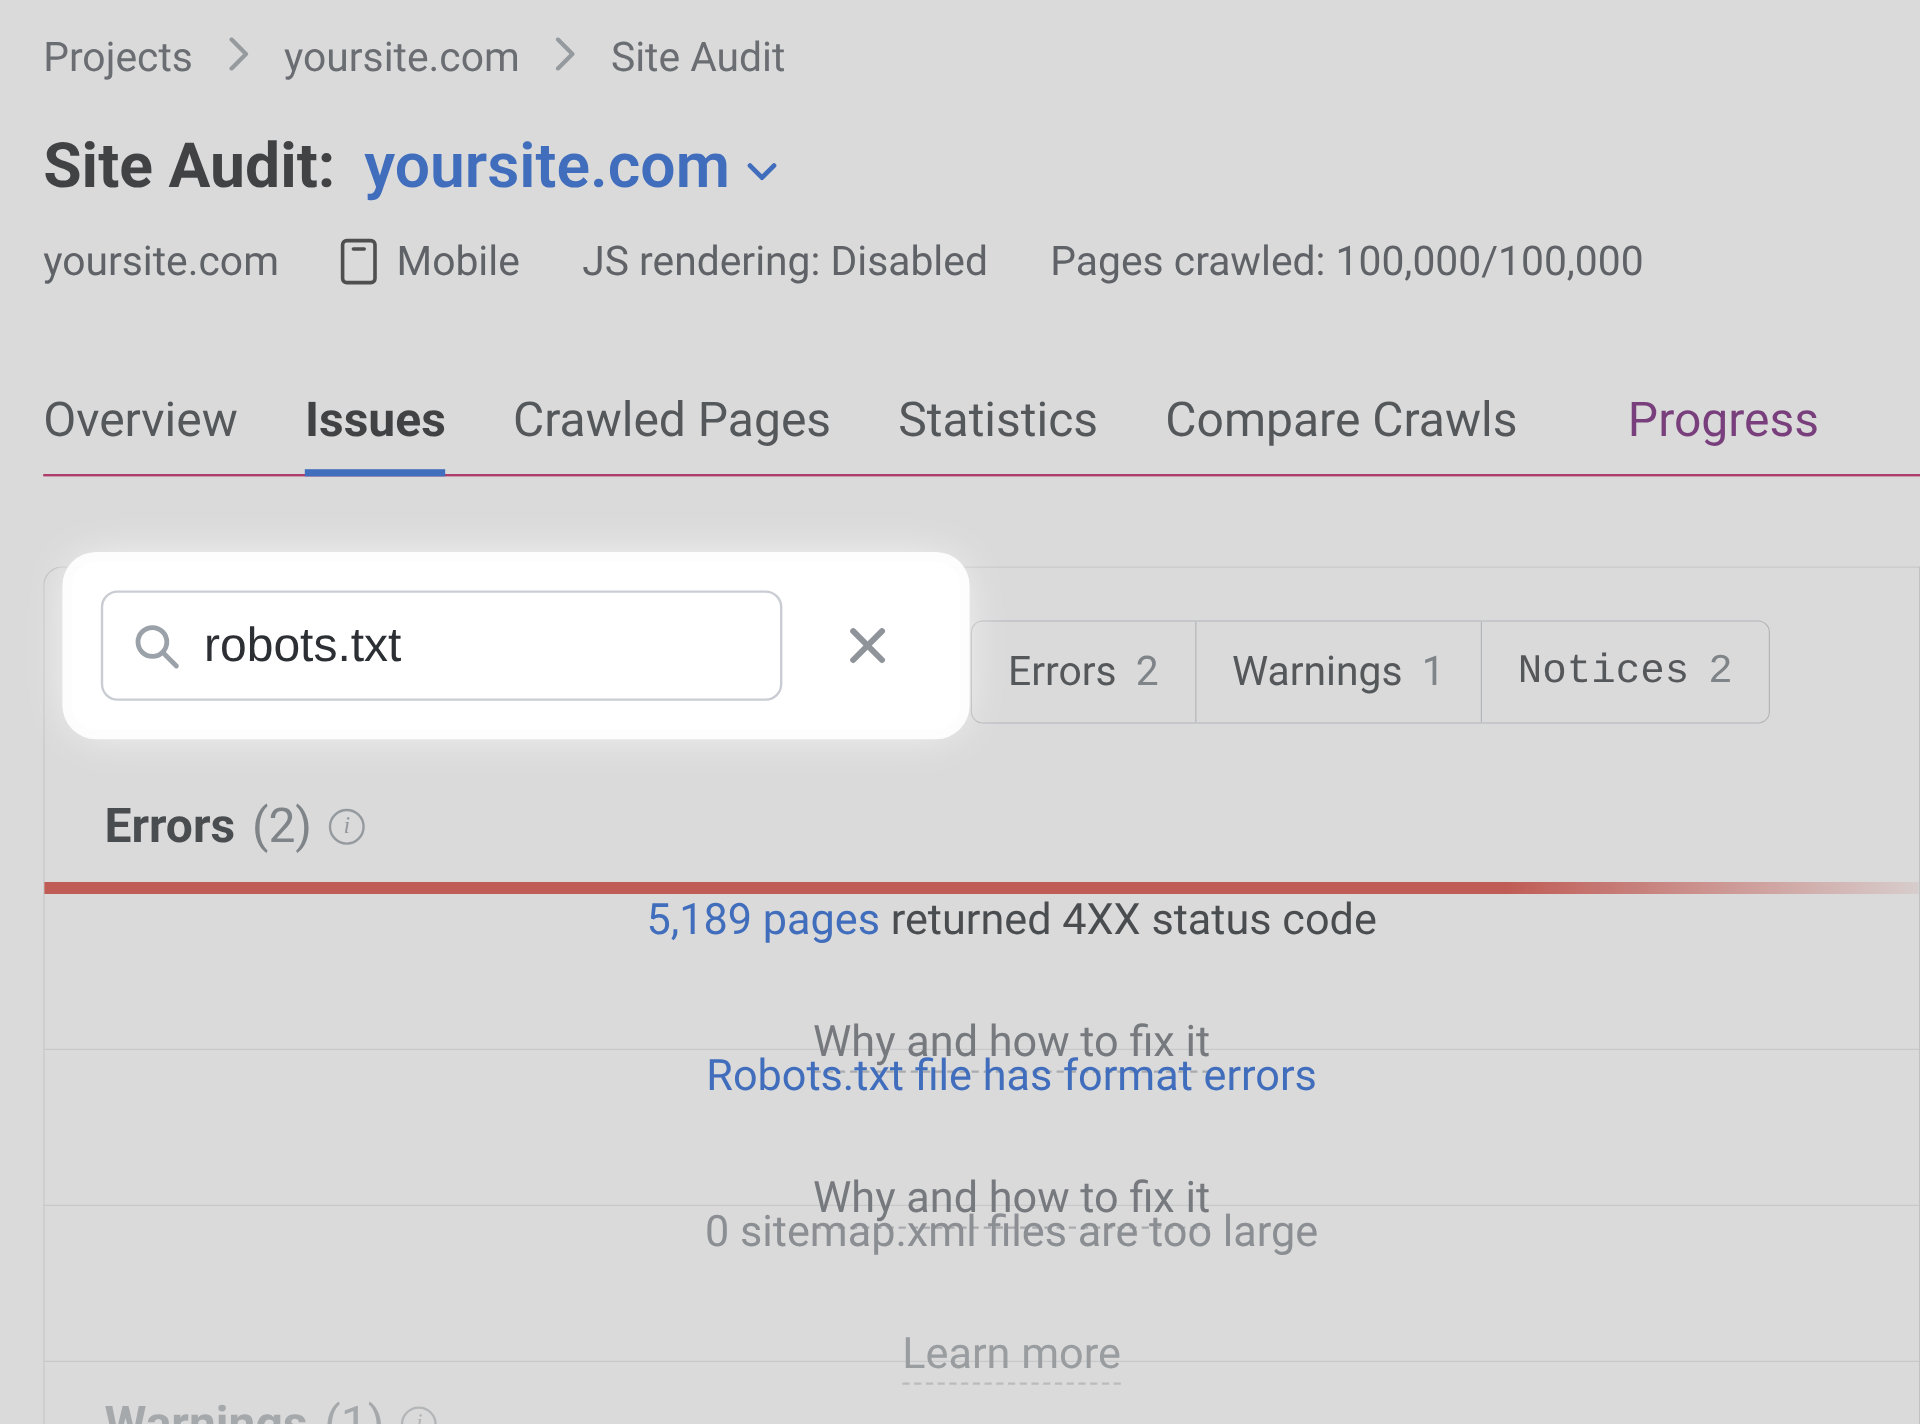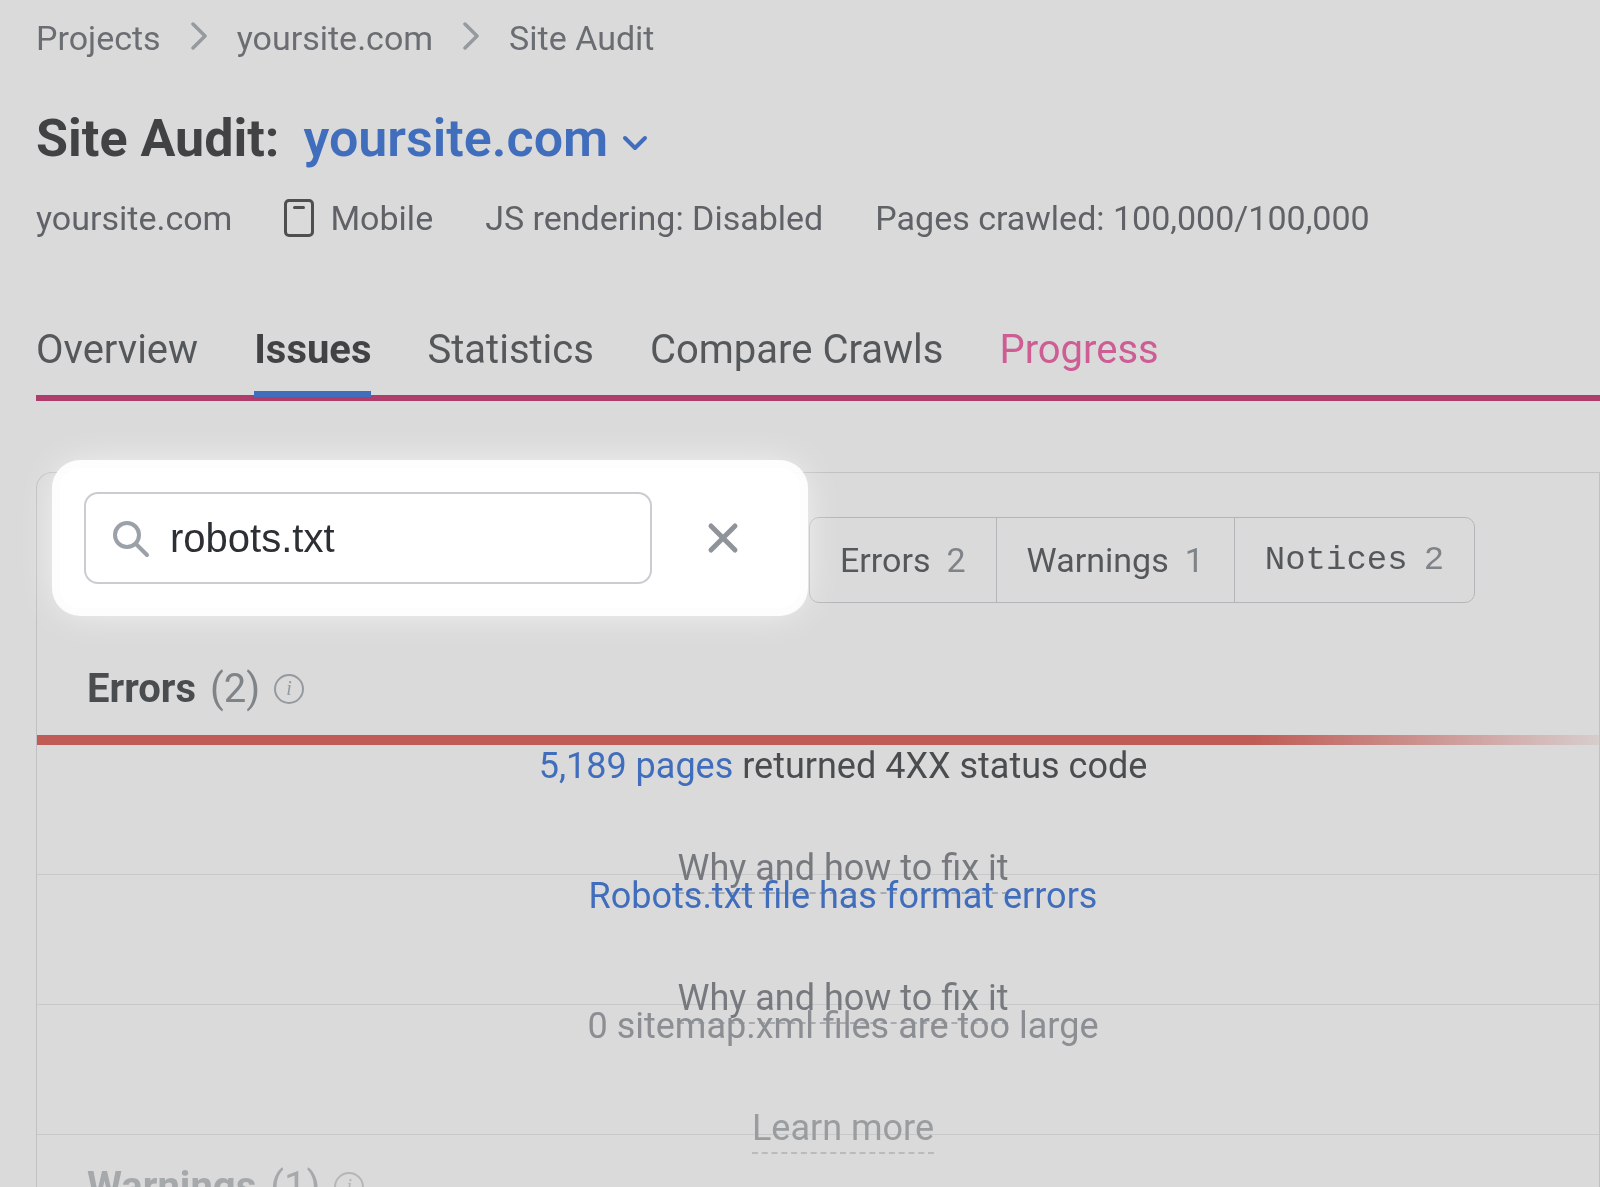--- a/index.html
+++ b/index.html
@@ -13,41 +13,41 @@
     left: 60px; top: 468px; width: 740px; height: 140px;
     background: #fff;
     border-radius: 20px;
     box-shadow: 0 0 0 8px rgba(255,255,255,0.9), 0 0 40px rgba(255,255,255,0.9);
     z-index: 60;
     padding: 22px 24px;
     display:flex; align-items:center;
   }
 
   
-  .breadcrumb { position:absolute; left:36px; top:18px; display:flex; align-items:center; gap:28px; font-size:34px; color:#5a5f66; }
+  .breadcrumb { position:absolute; left:36px; top:28px; display:flex; align-items:center; gap:28px; font-size:34px; color:#5a5f66; }
   .crumb-sep { color:#9aa1a8; }
 
   
   .titlebar { position:absolute; left:36px; top:108px; display:flex; align-items:flex-start; gap:24px; }
   .title-strong { font-size:52px; font-weight:700; color:#1c1f23; }
   .title-domain { font-size:52px; font-weight:600; color:#1e5fd4; display:flex; align-items:center; gap:14px;}
   .chev-down { width:26px; height:26px; }
 
   
   .meta-row { position:absolute; left:36px; top:198px; display:flex; align-items:center; gap:52px; font-size:34px; color:#4a4f55; }
   .mobile-group { display:flex; align-items:center; gap:16px; }
   .device-icon { width:30px; height:38px; border:3px solid #333; border-radius:5px; position:relative; }
   .device-icon::before { content:""; position:absolute; top:4px; left:6px; right:6px; height:3px; background:#333; border-radius:2px; }
 
   
-  .tabs { position:absolute; left:36px; right:0; top:326px; display:flex; gap:56px; font-size:40px; color:#3c4045; border-bottom:6px solid #be185d; padding-bottom:22px;text-align:center; }
+  .tabs { position:absolute; left:36px; right:0; top:326px; display:flex; gap:56px; font-size:40px; color:#3c4045; border-bottom:2px solid #be185d; padding-bottom:22px;text-align:center; }
   .tab { cursor:pointer; }
   .tab.active { font-weight:700; color:#1c1f23; position:relative; }
   .tab.active::after { content:""; position:absolute; left:0; right:0; bottom:-24px; height:6px; background:#1e5fd4; }
-  .tab.faded { color:#ec4899; }
+  .tab.faded { color:#701a75;margin-left:36px; }
 
   
   .panel { position:absolute; left:36px; right:0; top:440px; border:1px solid #d7dadd; border-top-left-radius:16px; border-bottom:none; bottom:0;margin-top:32px; }
 
   
   .filter-row { position:absolute; left:772px; top:44px; display:flex; height:86px; border:1px solid #c6cacf; border-radius:10px; overflow:hidden; }
   .pill { display:flex; align-items:center; gap:16px; padding:0 30px; font-size:34px; color:#3c4045; border-right:1px solid #c6cacf; cursor:pointer; }
   .pill:last-child { border-right:none;font-family:Liberation Mono, monospace; }
   .pill .count { color:#7a8087; }
 
@@ -120,20 +120,21 @@
     <span class="device-icon"></span>
     <span>Mobile</span>
   </span>
   <span>JS rendering: Disabled</span>
   <span>Pages crawled: 100,000/100,000</span>
 </div>
 
 <div class="tabs">
   <span class="tab">Overview</span>
   <span class="tab active">Issues</span>
+  <span class="tab">Crawled Pages</span>
   <span class="tab">Statistics</span>
   <span class="tab">Compare Crawls</span>
   <span class="tab faded">Progress</span>
 </div>
 
 <div class="panel">
 
   <div class="filter-row">
     <div class="pill">
       <span>Errors</span>

